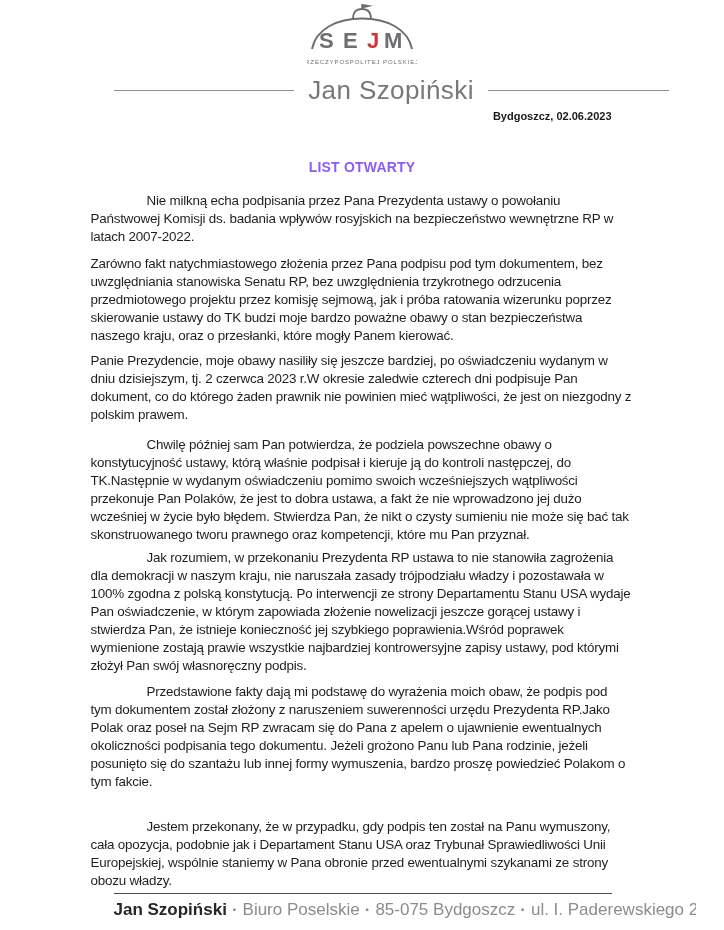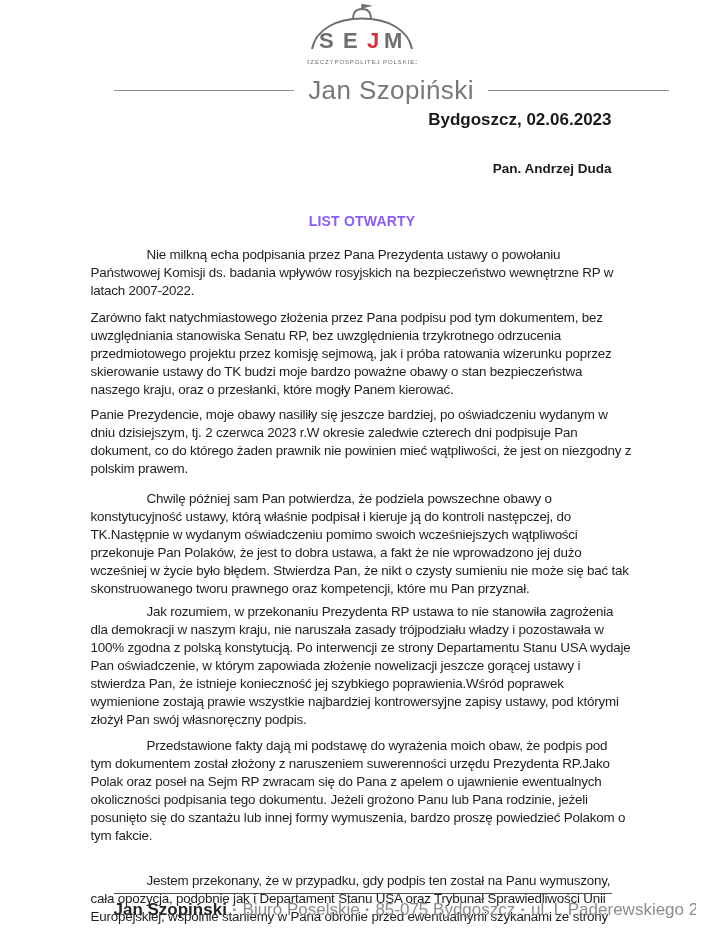--- a/index.html
+++ b/index.html
@@ -20,21 +20,21 @@
     width:555px; margin:3px 0 0 85px; gap:14px;
   }
   .name-rule { flex:1; height:0; border-top:1.6px solid #8e9093; }
   .header-name {
     font-size:26px; color:#77787b; letter-spacing:0.4px;
     white-space:nowrap; line-height:1.1;
   }
   
   .date-row {
     text-align:right; padding-right:84px; margin-top:5px;
-    font-weight:bold; font-size:17px; color:#1a1a1a;
+    font-weight:bold; font-size:11px; color:#1a1a1a;
   }
   .addressee {
     text-align:right; padding-right:84px; margin-top:31px;
     font-weight:bold; font-size:13.5px; color:#1a1a1a;
   }
   .addressee-line2 { margin-top:14px; }
   
   .letter-title {
     text-align:center; font-weight:bold; font-size:14px;
     margin-top:37px; letter-spacing:0.2px; color:#8b5cf6;
@@ -91,21 +91,20 @@
 
   <div class="name-row">
     <div class="name-rule"></div>
     <div class="header-name">Jan Szopiński</div>
     <div class="name-rule"></div>
   </div>
 
   <div class="date-row">Bydgoszcz, 02.06.2023</div>
 
   <div class="addressee">
-    <div class="addressee-line2">Pan. Andrzej Duda</div>
   </div>
 
   <div class="letter-title">LIST OTWARTY</div>
 
   <div class="letter-body">
     <p class="para indent p1">Nie milkną echa podpisania przez Pana Prezydenta ustawy o powołaniu Państwowej Komisji ds. badania wpływów rosyjskich na bezpieczeństwo wewnętrzne RP w latach 2007-2022.</p>
     <p class="para p2">Zarówno fakt natychmiastowego złożenia przez Pana podpisu pod tym dokumentem, bez uwzględniania stanowiska Senatu RP, bez uwzględnienia trzykrotnego odrzucenia przedmiotowego projektu przez komisję sejmową, jak i próba ratowania wizerunku poprzez skierowanie ustawy do TK budzi moje bardzo poważne obawy o stan bezpieczeństwa naszego kraju, oraz o przesłanki, które mogły Panem kierować.</p>
     <p class="para p3">Panie Prezydencie, moje obawy nasiliły się jeszcze bardziej, po oświadczeniu wydanym w dniu dzisiejszym, tj. 2 czerwca 2023 r.W okresie zaledwie czterech dni podpisuje Pan dokument, co do którego żaden prawnik nie powinien mieć wątpliwości, że jest on niezgodny z polskim prawem.</p>
     <p class="para indent p4">Chwilę później sam Pan potwierdza, że podziela powszechne obawy o konstytucyjność ustawy, którą właśnie podpisał i kieruje ją do kontroli następczej, do TK.Następnie w wydanym oświadczeniu pomimo swoich wcześniejszych wątpliwości przekonuje Pan Polaków, że jest to dobra ustawa, a fakt że nie wprowadzono jej dużo wcześniej w życie było błędem. Stwierdza Pan, że nikt o czysty sumieniu nie może się bać tak skonstruowanego tworu prawnego oraz kompetencji, które mu Pan przyznał.</p>
     <p class="para indent p5">Jak rozumiem, w przekonaniu Prezydenta RP ustawa to nie stanowiła zagrożenia dla demokracji w naszym kraju, nie naruszała zasady trójpodziału władzy i pozostawała w 100% zgodna z polską konstytucją. Po interwencji ze strony Departamentu Stanu USA wydaje Pan oświadczenie, w którym zapowiada złożenie nowelizacji jeszcze gorącej ustawy i stwierdza Pan, że istnieje konieczność jej szybkiego poprawienia.Wśród poprawek wymienione zostają prawie wszystkie najbardziej kontrowersyjne zapisy ustawy, pod którymi złożył Pan swój własnoręczny podpis.</p>

